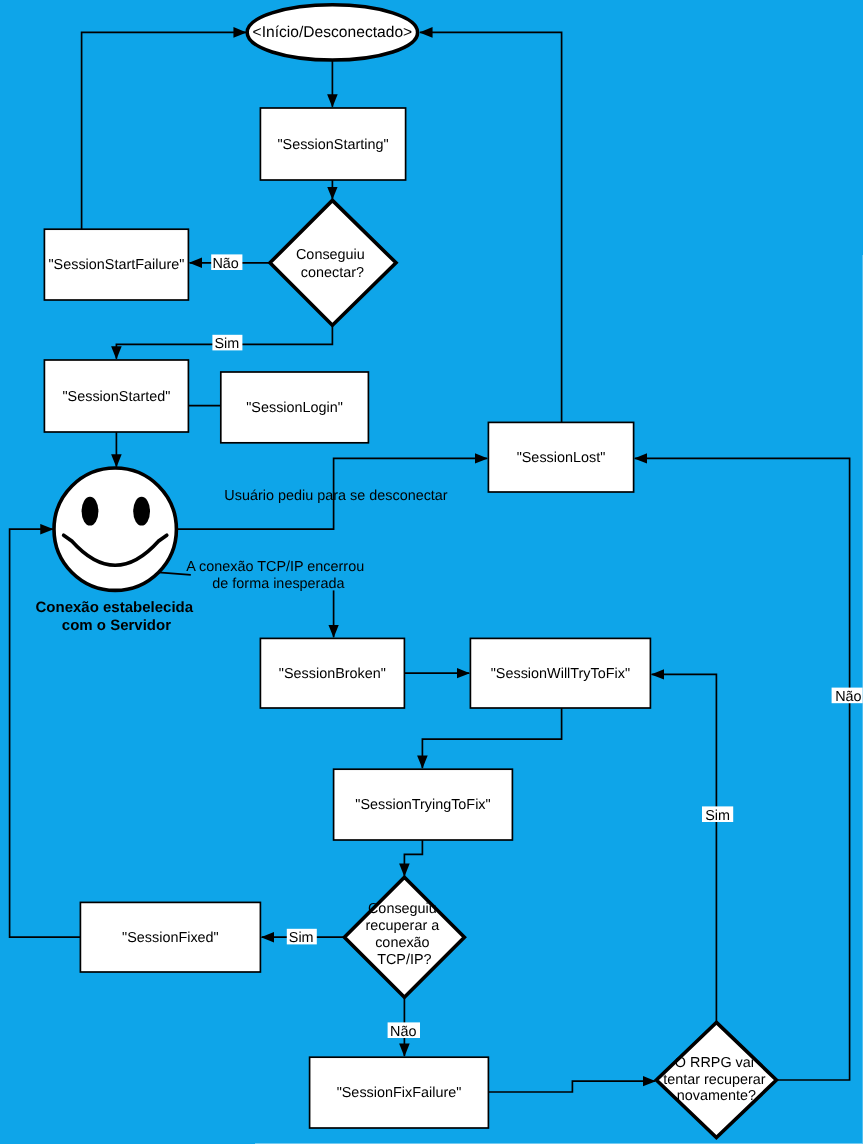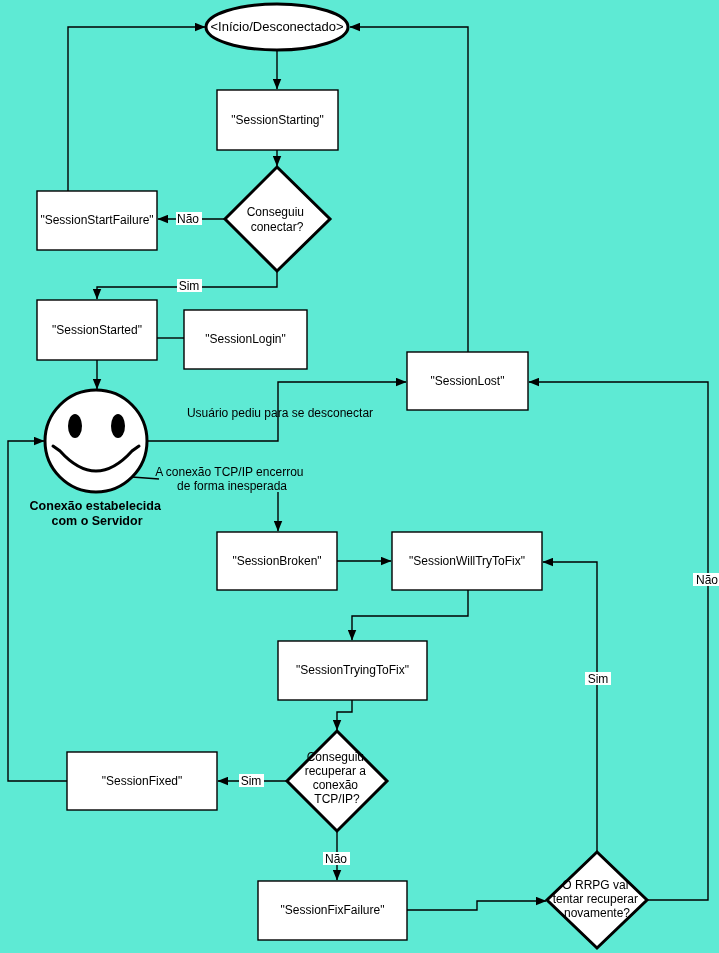--- a/index.html
+++ b/index.html
@@ -1,16 +1,16 @@
 <!DOCTYPE html>
 <html><head>
 <meta charset="utf-8">
 <style>
   html, body { margin: 0; padding: 0; background: #ffffff; }
-  .canvas { width: 719px; height: 953px; background: #5eead4; }
+  .canvas { width: 719px; height: 953px; background: #0ea5e9; }
   svg { display: block; }
   .node-box   { fill: #ffffff; stroke: #000000; stroke-width: 1.4; }
   .node-thick { fill: #ffffff; stroke: #000000; stroke-width: 3; }
   .edge       { fill: none; stroke: #000000; stroke-width: 1.4; }
   .plainline  { fill: none; stroke: #000000; stroke-width: 1.4; }
   .lbl {
     font-family: "Liberation Sans", "DejaVu Sans", sans-serif;
     font-size: 12px; fill: #000000;
   }
   .lbl-big { font-size: 13px; }

